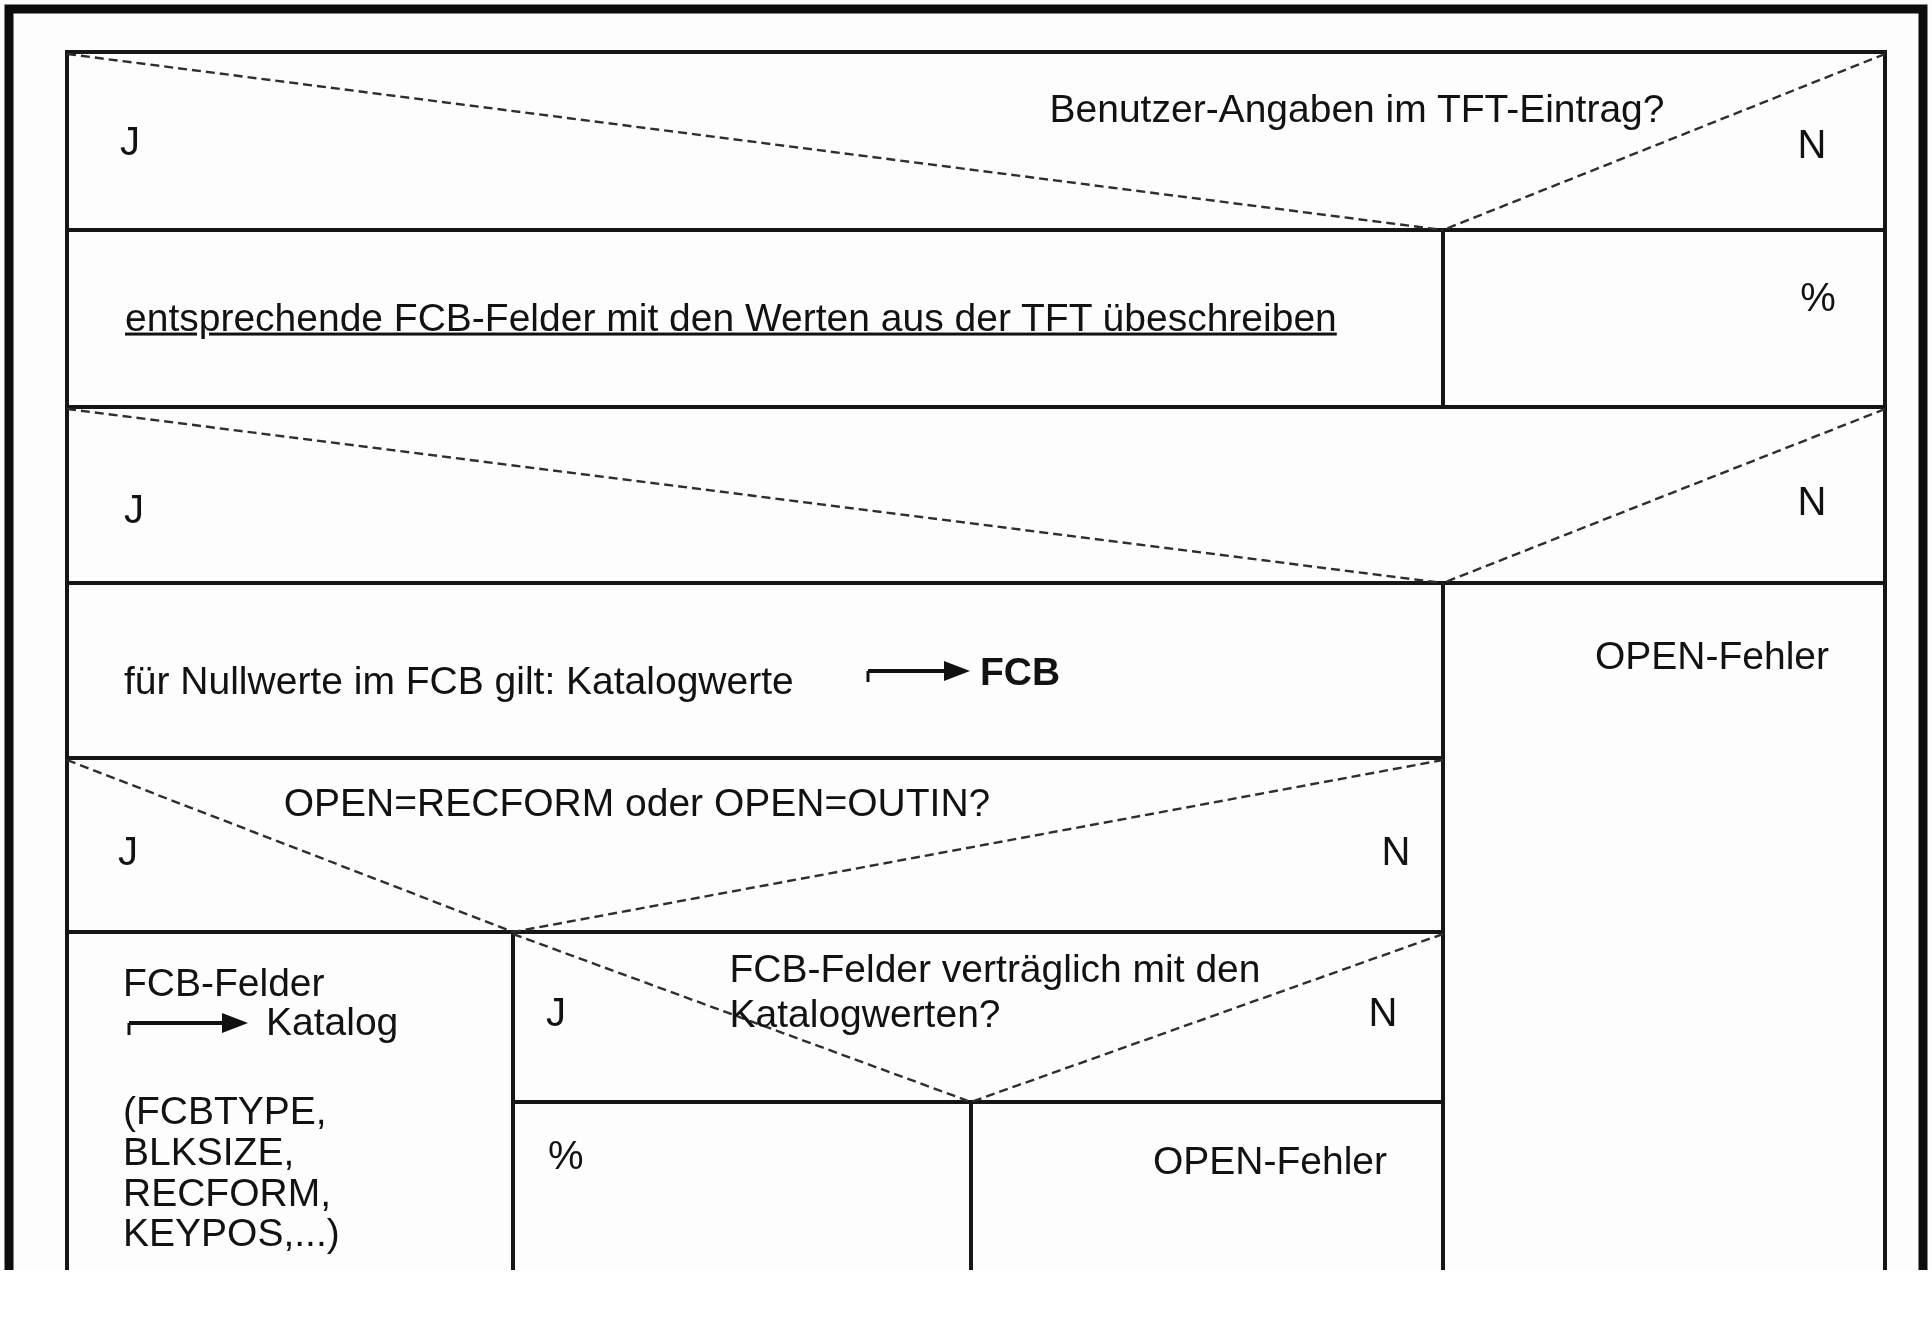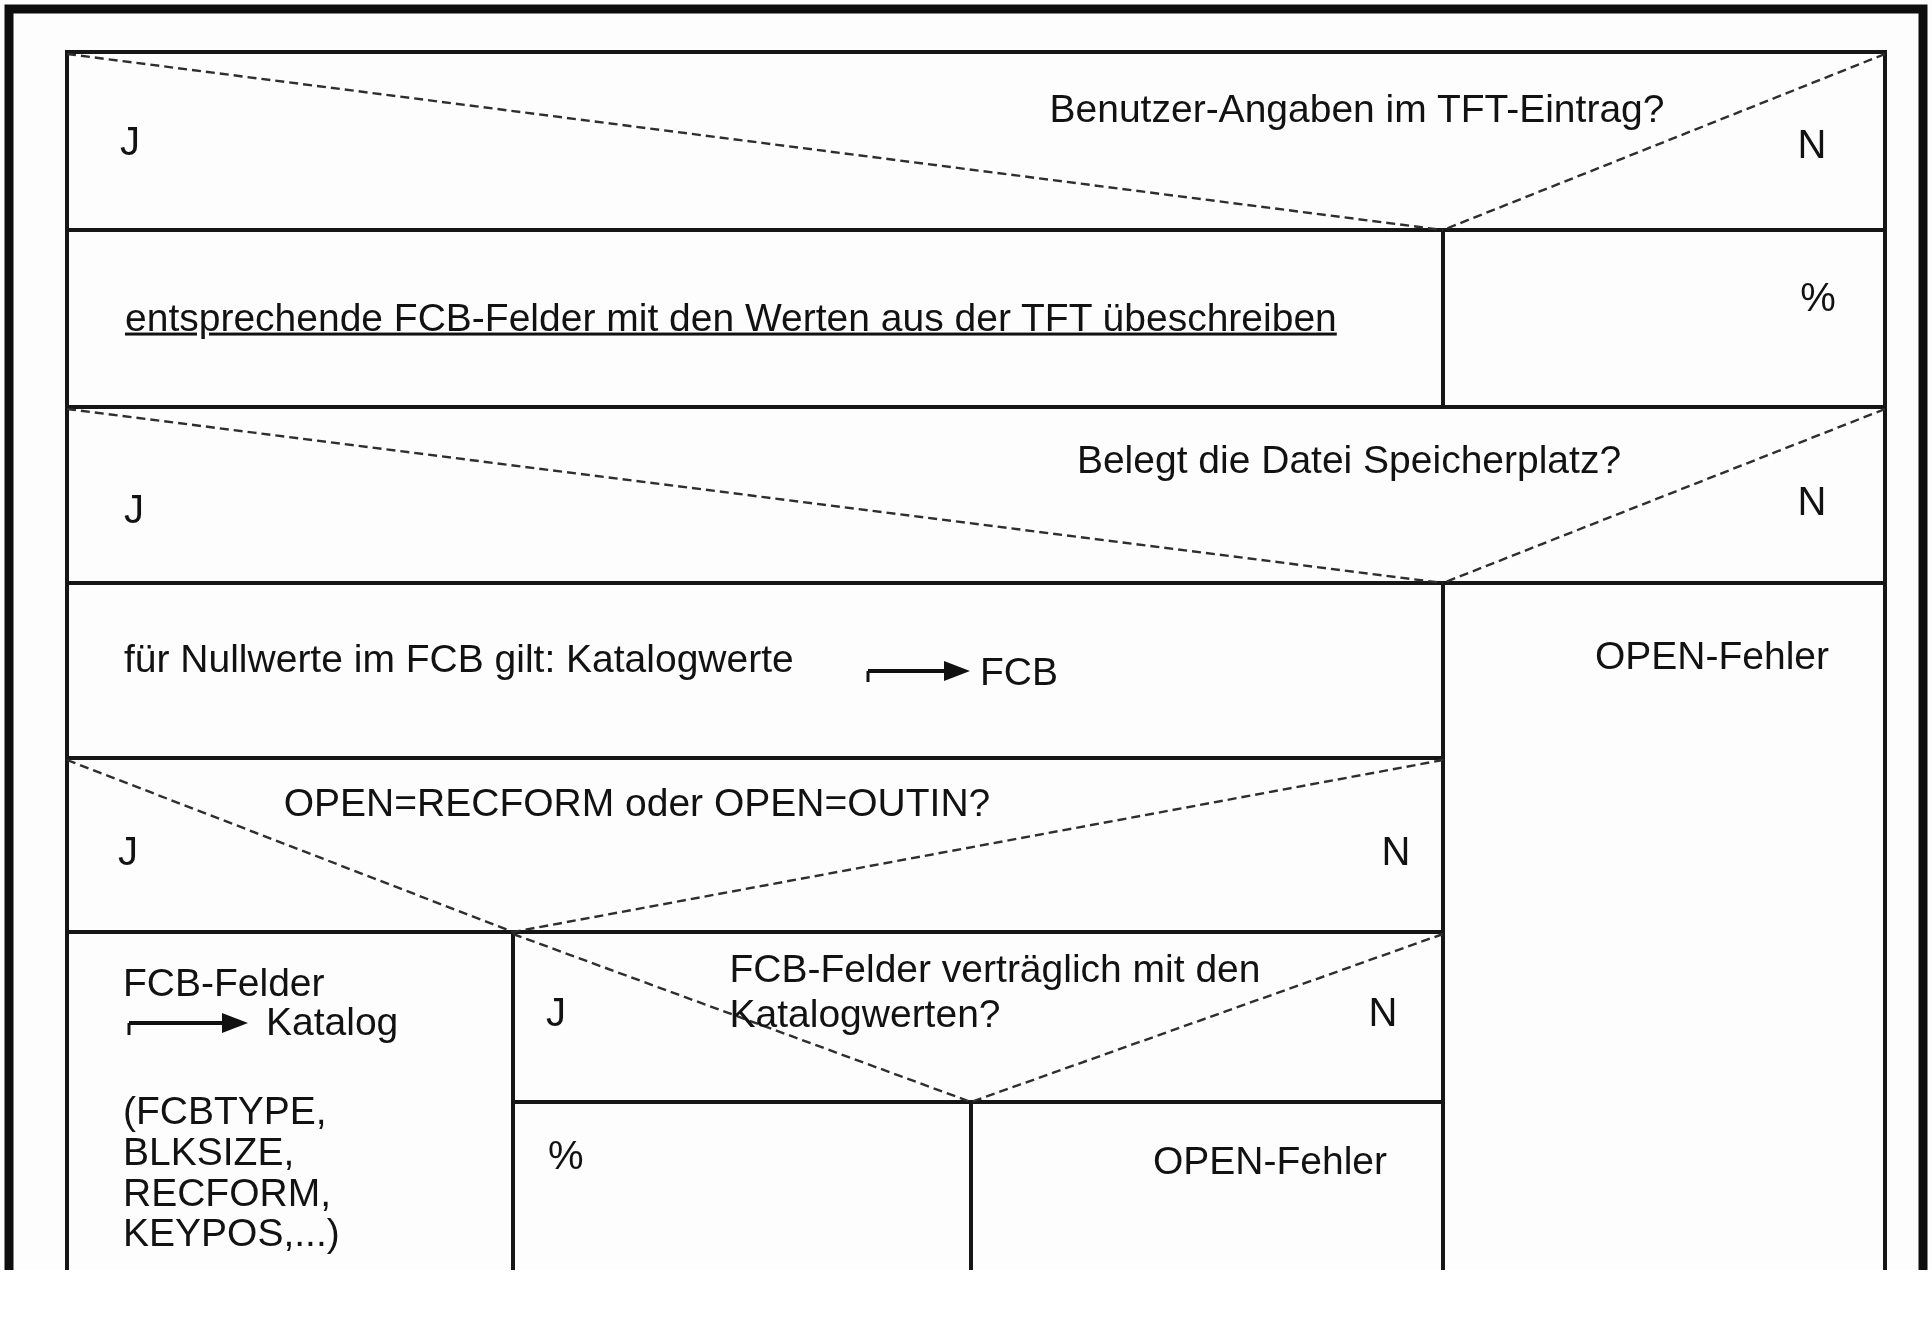--- a/index.html
+++ b/index.html
@@ -91,26 +91,25 @@
     </g>
   </svg>
 
   <div class="t" style="left:1357px; top:109px;">Benutzer-Angaben im TFT-Eintrag?</div>
   <div class="t jn" style="left:130px; top:141px;">J</div>
   <div class="t jn" style="left:1812px; top:144px;">N</div>
 
   <div class="t tl" style="left:125px; top:318px;text-decoration:underline;">entsprechende FCB-Felder mit den Werten aus der TFT übeschreiben</div>
   <div class="t pct" style="left:1818px; top:297px;">%</div>
 
-  <div class="t" style="left:1349px; top:460px;">Belegt die Datei Speicherplatz?</div>
   <div class="t jn" style="left:134px; top:509px;">J</div>
   <div class="t jn" style="left:1812px; top:501px;">N</div>
 
-  <div class="t tl" style="left:124px; top:659px;">für Nullwerte im FCB gilt: Katalogwerte</div>
-  <div class="t tl" style="left:980px; top:672px;">FCB</div>
+  <div class="t tl" style="left:124px; top:681px;">für Nullwerte im FCB gilt: Katalogwerte</div>
+  <div class="t tl" style="left:980px; top:672px;font-weight:bold;">FCB</div>
 
   <div class="t" style="left:1712px; top:656px;">OPEN-Fehler</div>
 
   <div class="t" style="left:637px; top:803px;">OPEN=RECFORM oder OPEN=OUTIN?</div>
   <div class="t jn" style="left:128px; top:851px;">J</div>
   <div class="t jn" style="left:1396px; top:851px;">N</div>
 
   <div class="t q2" style="left:995px; top:991px;">
     <div>FCB-Felder verträglich mit den</div>
     <div>Katalogwerten?</div>

